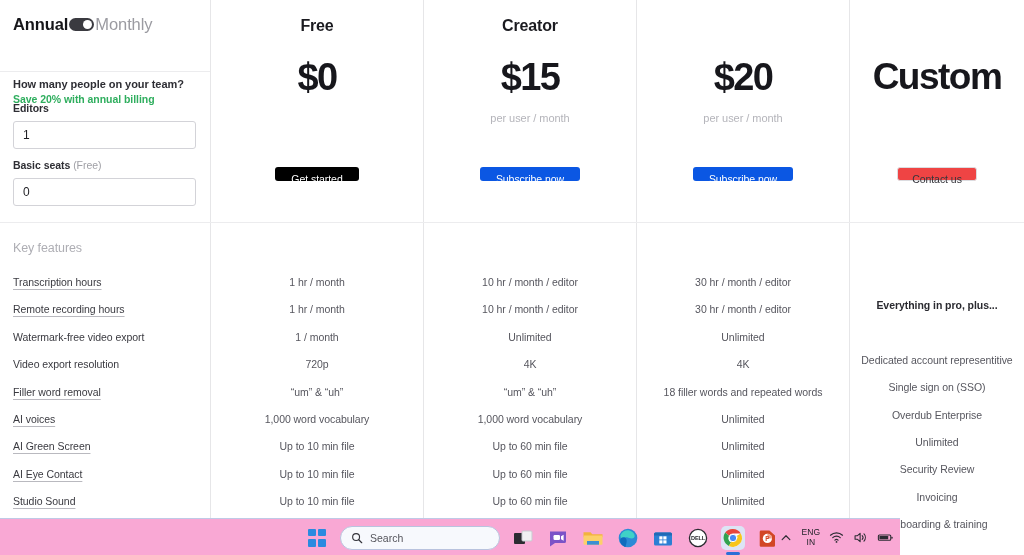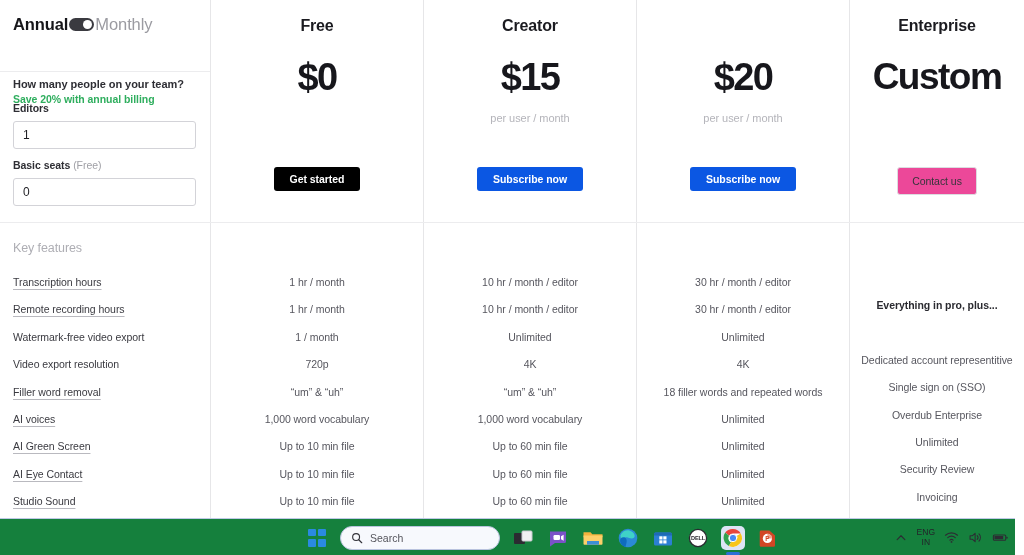--- a/index.html
+++ b/index.html
@@ -96,43 +96,43 @@
   }
   .plan-price.wide { font-size:37px; letter-spacing:-1.5px; }
   .plan-period {
     position:absolute; left:0; right:0; top:112px; text-align:center;
     font-size:11px; color:#b4b4ba; letter-spacing:-0.05px;
   }
   .cta-wrap { position:absolute; left:0; right:0; top:167px; display:flex; justify-content:center; }
   .cta {
     border:none; border-radius:3px; cursor:pointer;
     font-family:"Liberation Sans", sans-serif;
-    font-size:10.5px; font-weight:700; letter-spacing:-0.05px;
-    padding:0 16px; height:24px; line-height:24px;
+    font-size:10.5px; font-weight:400; letter-spacing:-0.05px;
+    padding:0 16px; height:14px; line-height:24px;
     white-space:nowrap;
   }
   .cta.dark  { background:#000000; color:#ffffff; }
   .cta.blue  { background:#0b57e3; color:#ffffff; }
-  .cta.ghost { background:#ec4899; color:#35353b; border:1px solid #dcdce0; font-weight:400; height:28px; line-height:23px; padding:0 14px; }
+  .cta.ghost { background:#ef4444; color:#35353b; border:1px solid #dcdce0; font-weight:400; height:14px; line-height:23px; padding:0 14px; }
 
   
   .cell {
     position:absolute; text-align:center;
     font-size:10.5px; color:#56565e; letter-spacing:-0.05px; white-space:nowrap;
   }
   .cell.c0 { left:211px; width:212px; }
   .cell.c1 { left:424px; width:212px; }
   .cell.c2 { left:637px; width:212px; }
   .cell.c3 { left:850px; width:174px;margin-top:23px; }
   .cell.bold { font-weight:700; color:#2a2a30; }
 
   
   #taskbar {
-    position:absolute; left:0; top:518px; width:1015px; height:37px;
-    background:#15803d;
+    position:absolute; left:0; top:518px; width:900px; height:37px;
+    background:#f9a8d4;
     display:flex; align-items:center;
     border-top:1px solid #bfc9e6;
   }
   .tb-center {
     position:absolute; left:305px; top:0; height:37px;
     display:flex; align-items:center; gap:11px;
   }
   .tb-icon { width:24px; height:24px; position:relative; cursor:pointer; flex:0 0 auto; }
   .tb-icon.active::after {
     content:""; position:absolute; left:50%; transform:translateX(-50%);
@@ -225,21 +225,20 @@
           </div>
         </div>
         <div class="plan-col c2">
           <div class="plan-price">$20</div>
           <div class="plan-period">per user / month</div>
           <div class="cta-wrap">
             <button class="cta blue">Subscribe now</button>
           </div>
         </div>
         <div class="plan-col c3">
-          <div class="plan-name">Enterprise</div>
           <div class="plan-price wide">Custom</div>
           <div class="cta-wrap">
             <button class="cta ghost">Contact us</button>
           </div>
         </div>
       </div>
 
     <div id="feature-grid">
         <div class="cell c0" style="top: 276px;">1 hr / month</div>
         <div class="cell c0" style="top: 303.4px;">1 hr / month</div>

